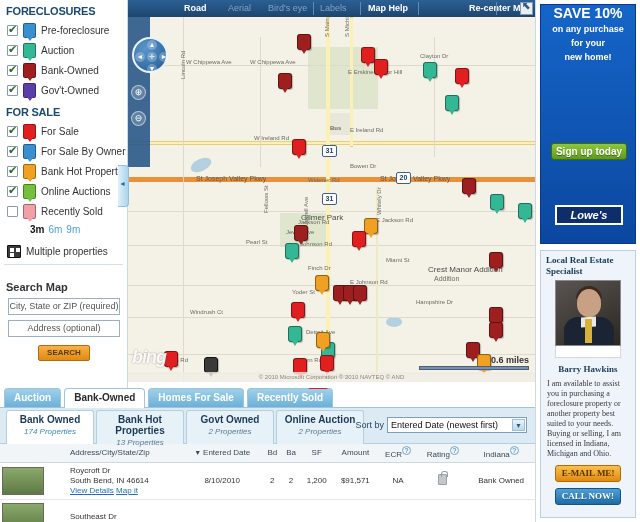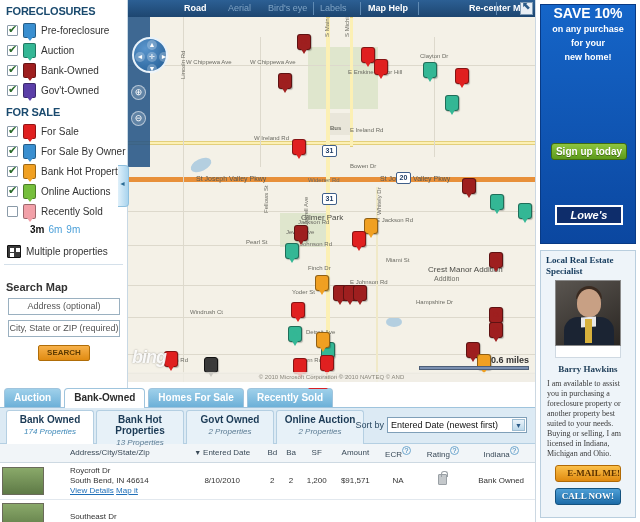--- a/index.html
+++ b/index.html
@@ -225,21 +225,21 @@
   #agent-photo .shirt { position: absolute; left: 25px; top: 36px; width: 15px; height: 10px; background: #e8e8e8; transform: skewY(-4deg); }
   #agent-strip { width: 66px; height: 12px; margin: 0 auto; background: #fff; border: 1px solid #cfd9e2; border-top: none; }
   #agent-name { text-align: center; font-size: 9px; font-weight: bold; color: #1b3a55; margin-top: 6px; }
   #agent-bio { font-size: 8px; color: #3a3a3a; line-height: 10px; padding: 5px 6px 0 6px; }
   .agent-btn {
     display: block; margin: 6px auto 0 auto; width: 66px; height: 17px;
     border-radius: 3px; font-size: 9px; font-weight: bold; color: #fff;
     text-align: center; line-height: 15px; cursor: pointer;
     text-shadow: 0 1px 0 rgba(0,0,0,0.3);
   }
-  #btn-email { background: linear-gradient(#fbc04a, #e08a10); border: 1px solid #b16a06; color: #5a3200; text-shadow: none; text-align: right; }
+  #btn-email { background: linear-gradient(#fbc04a, #e08a10); border: 1px solid #b16a06; color: #5a3200; text-shadow: none; }
   #btn-call { background: linear-gradient(#4e9fd6, #1c6ba8); border: 1px solid #14527f; }
 
   
   #results {
     position: absolute; left: 0; top: 388px; width: 535px; height: 134px;
     background: #ffffff; overflow: hidden;
   }
   #tabs-main {
     position: relative; height: 20px; background: #fff;
     border-bottom: 1px solid #9fc4dd; padding-left: 4px;
@@ -374,22 +374,22 @@
       <span class="term">9m</span>
     </div>
     <div class="multi-row">
       <span class="multi-ico"></span>
       <span class="filter-label">Multiple properties</span>
     </div>
     <div class="panel-sep"></div>
 
     <div id="search-map">
       <div class="sm-title">Search Map</div>
+      <div class="sm-input">City, State or ZIP (required)</div>
       <div class="sm-input">Address (optional)</div>
-      <div class="sm-input">City, State or ZIP (required)</div>
       <div class="sm-btn">SEARCH</div>
     </div>
   </div>
   <div id="panel-handle"></div>
 
   <div id="map-wrap">
     <div id="map-toolbar">
       <span class="tbi" style="left:56px;">Road</span>
       <span class="tbi dim" style="left:100px;">Aerial</span>
       <span class="tbi dim" style="left:140px;">Bird's eye</span>

